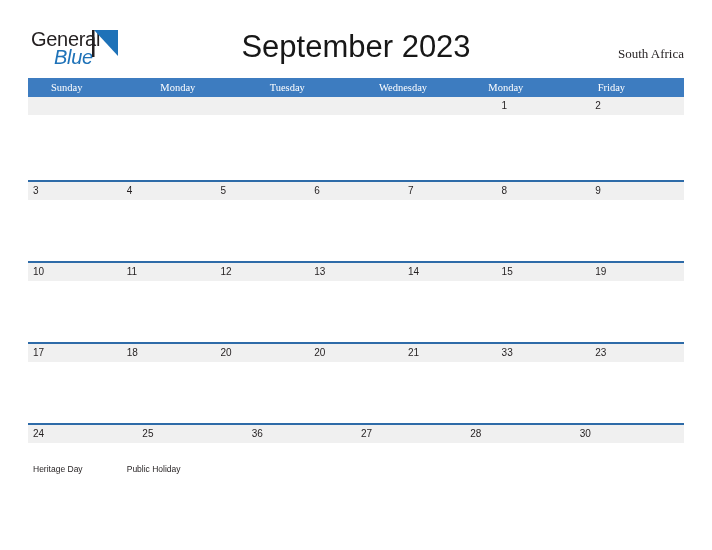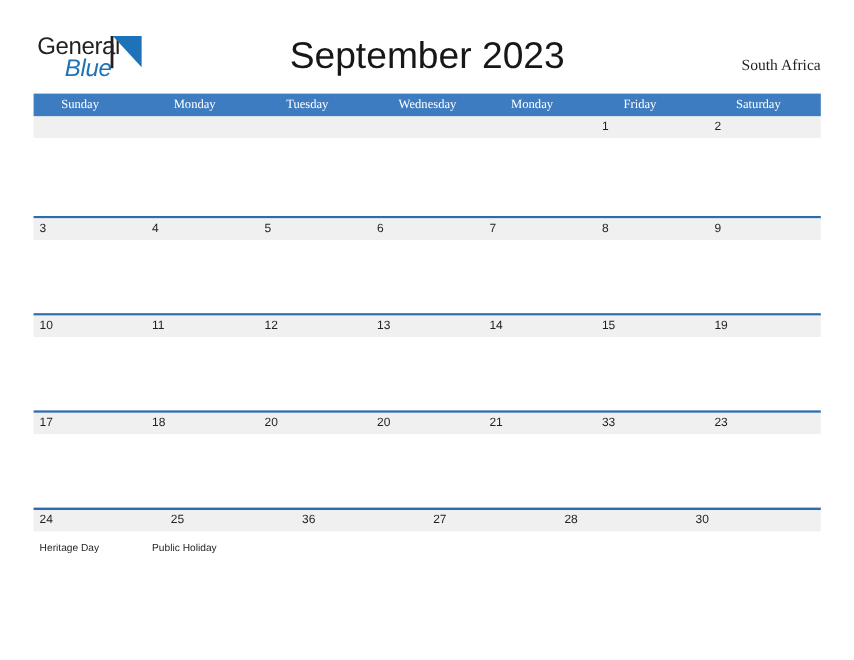--- a/index.html
+++ b/index.html
@@ -143,21 +143,21 @@
   .event-band {
     display: flex;
     width: 100%;
     background: #ffffff;
   }
   .event-cell {
     flex: 1 1 0;
     min-width: 0;
     box-sizing: border-box;
     padding-left: 5px;
-    padding-top: 8px;
+    padding-top: 21px;
   }
   .event-text {
     font-size: 8.5px;
     color: #231f20;
     line-height: 11px;
     display: block;
     font-family: "Liberation Sans", sans-serif;
   }
 </style>
 </head>
@@ -184,21 +184,20 @@
 
   <div class="calendar">
 
     <div class="weekday-row">
       <div class="weekday">Sunday</div>
       <div class="weekday">Monday</div>
       <div class="weekday">Tuesday</div>
       <div class="weekday">Wednesday</div>
       <div class="weekday">Monday</div>
       <div class="weekday">Friday</div>
-      <div class="weekday">Saturday</div>
     </div>
 
     <div class="week-row first">
 
       <div class="day-band">
         <div class="day-cell">
             <span class="day-num"></span>
           </div>
         <div class="day-cell">
             <span class="day-num"></span>

